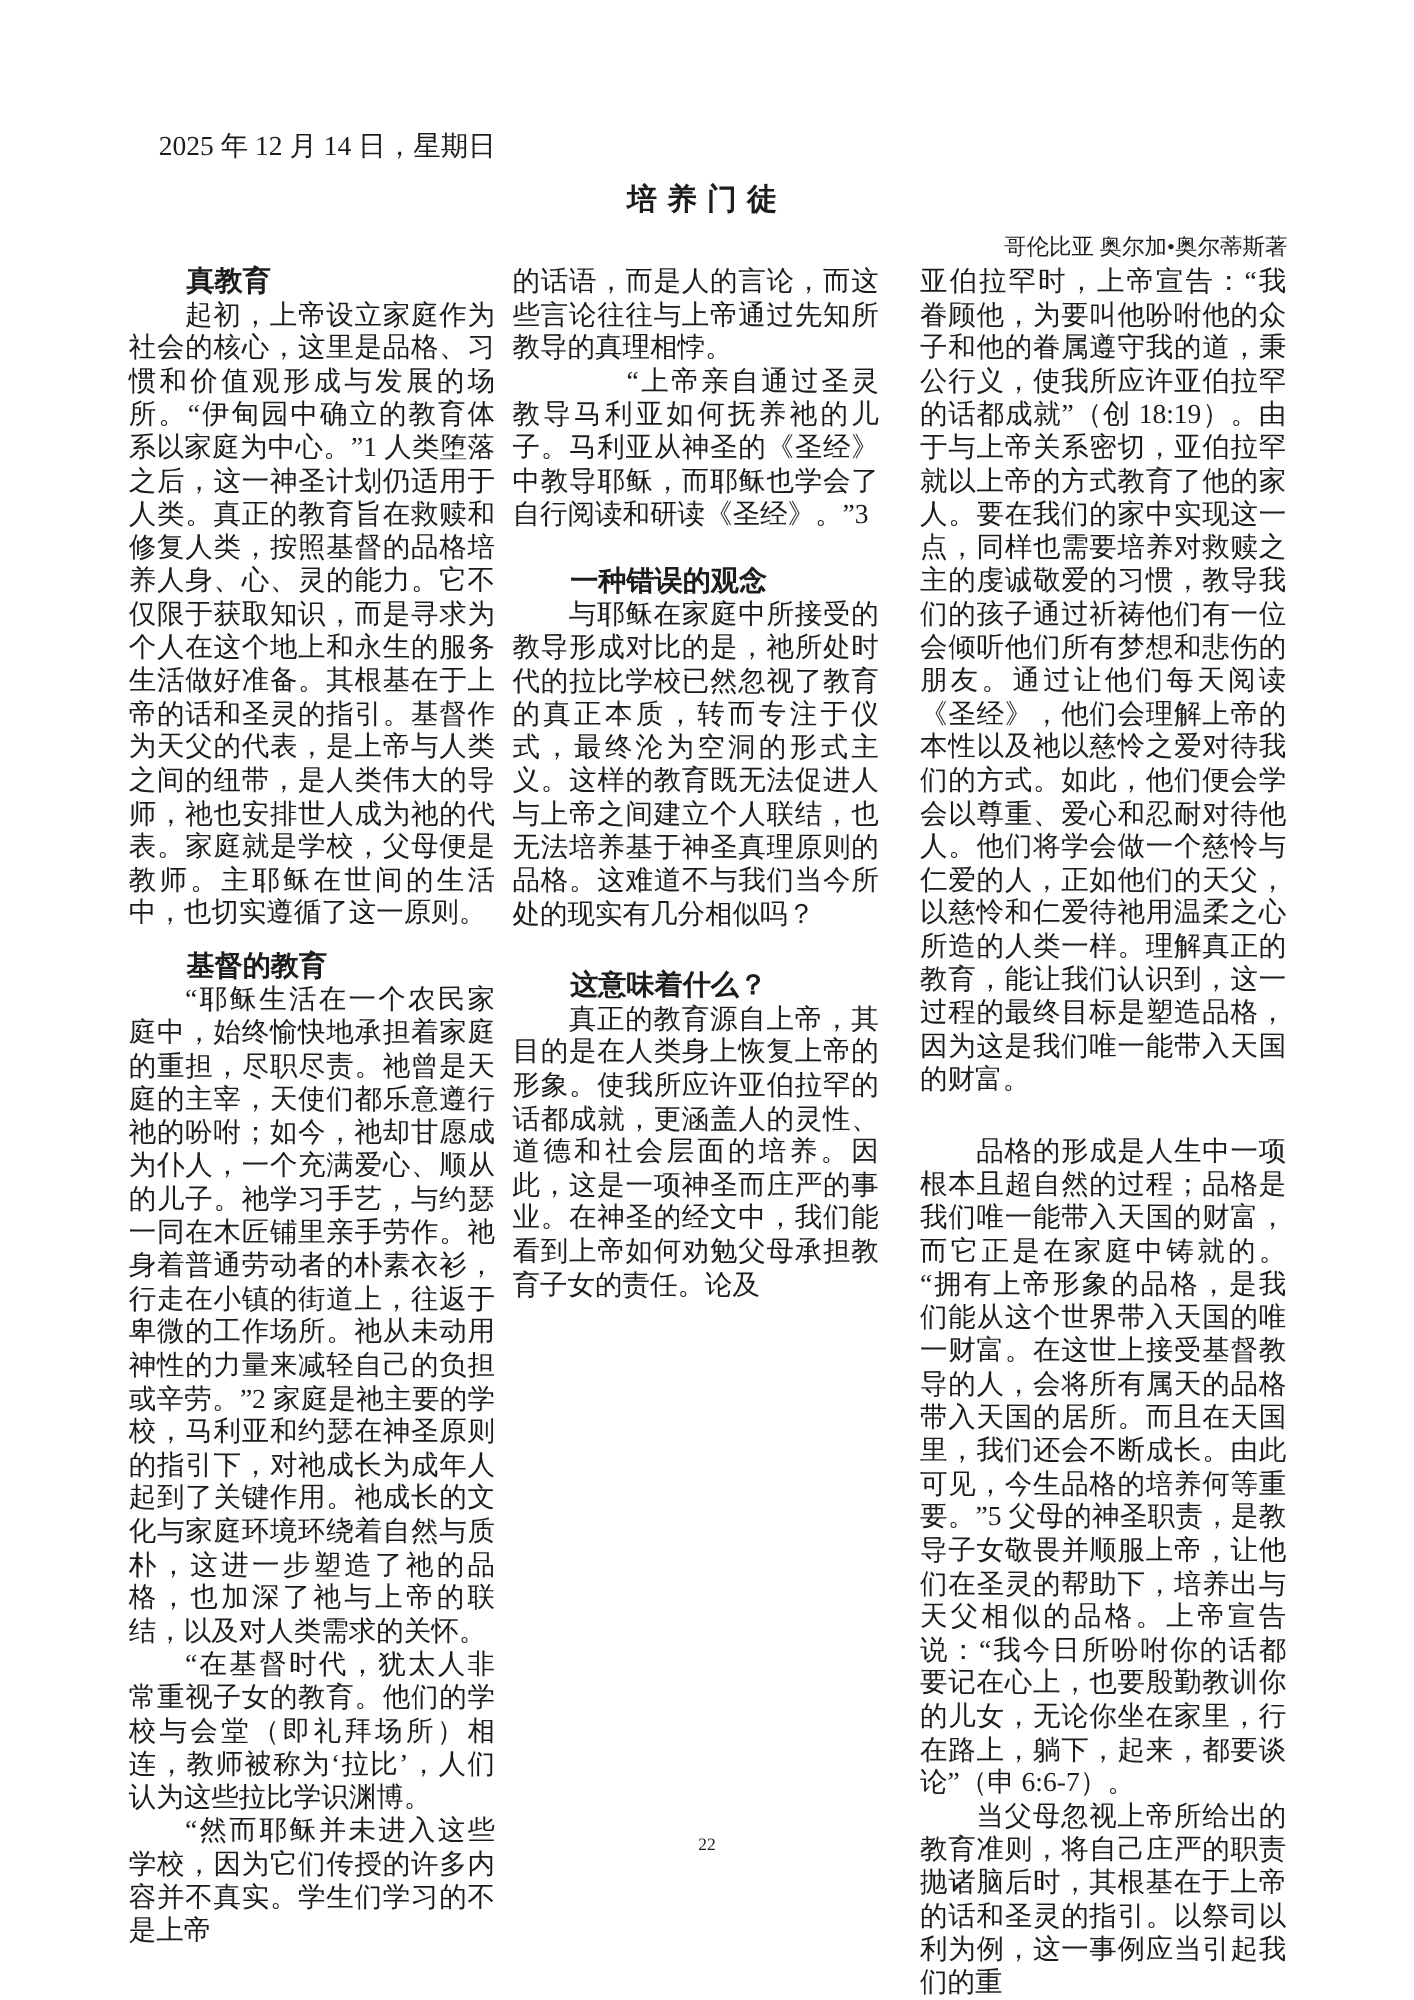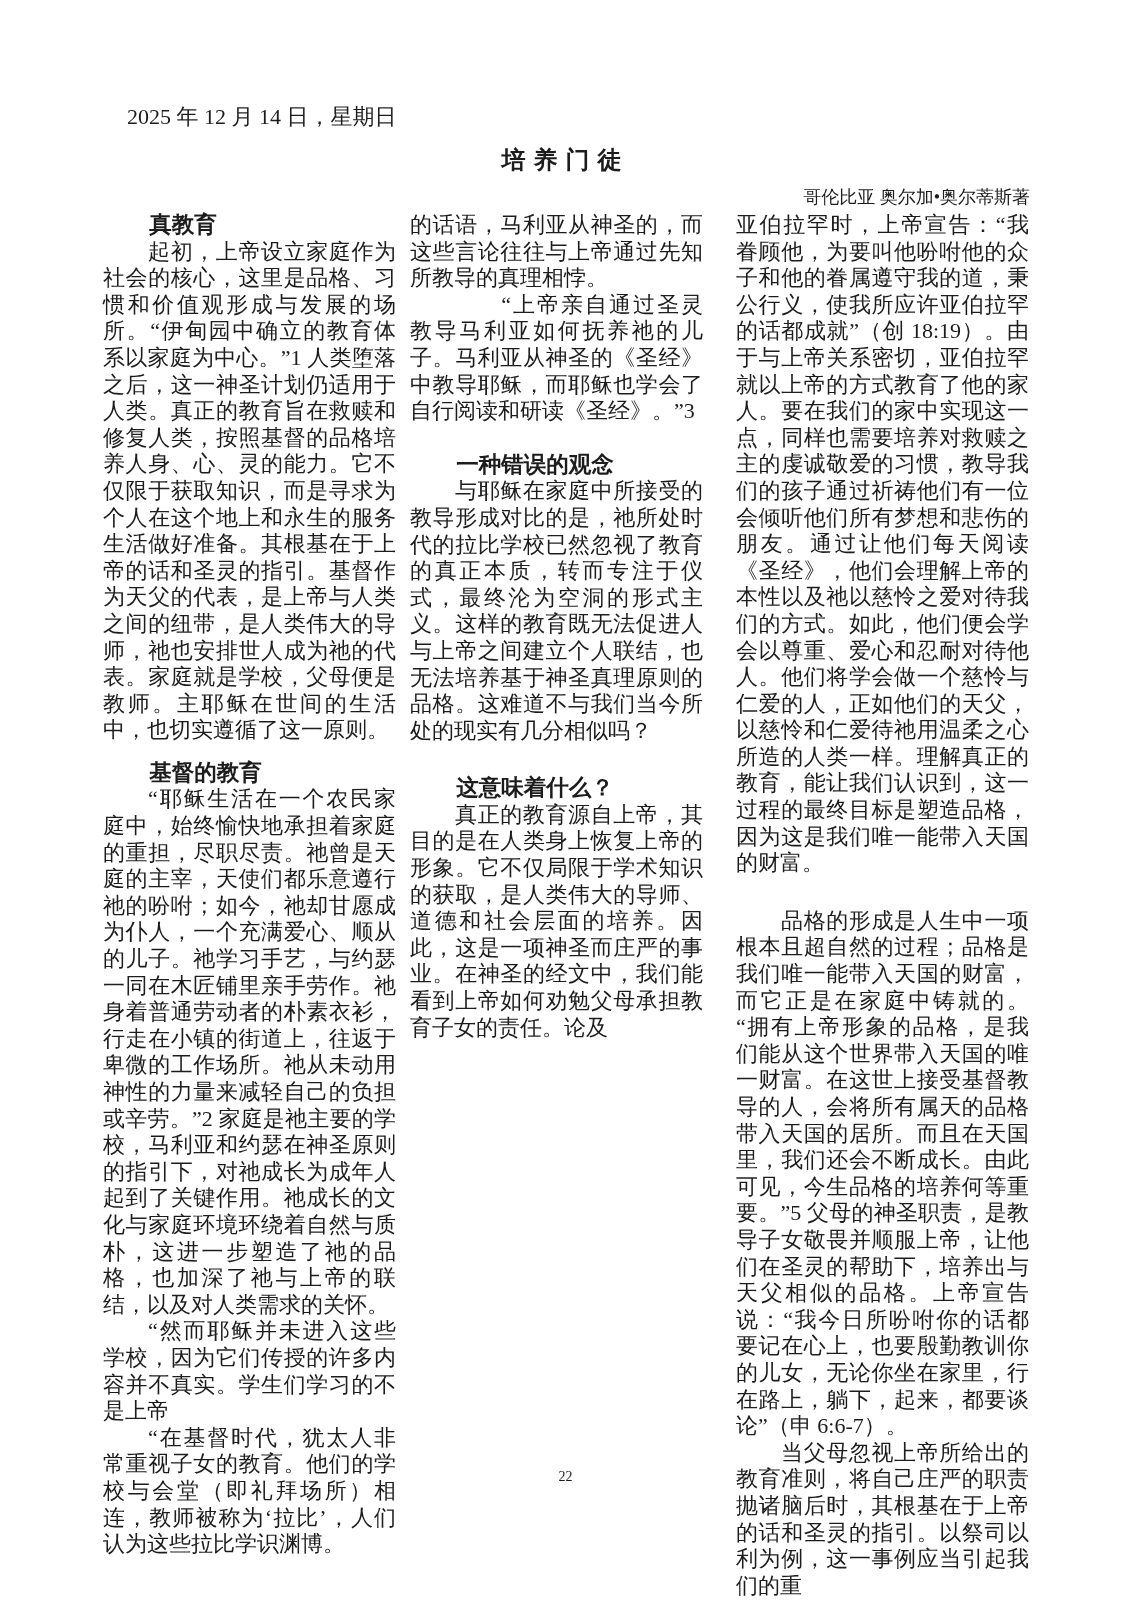--- a/index.html
+++ b/index.html
@@ -102,31 +102,31 @@
 
   <div class="byline">哥伦比亚 奥尔加•奥尔蒂斯著</div>
 
   <div class="columns">
 
     <div class="col col-1">
       <h2 class="h">真教育</h2>
       <p class="p">起初，上帝设立家庭作为社会的核心，这里是品格、习惯和价值观形成与发展的场所。“伊甸园中确立的教育体系以家庭为中心。”1 人类堕落之后，这一神圣计划仍适用于人类。真正的教育旨在救赎和修复人类，按照基督的品格培养人身、心、灵的能力。它不仅限于获取知识，而是寻求为个人在这个地上和永生的服务生活做好准备。其根基在于上帝的话和圣灵的指引。基督作为天父的代表，是上帝与人类之间的纽带，是人类伟大的导师，祂也安排世人成为祂的代表。家庭就是学校，父母便是教师。主耶稣在世间的生活中，也切实遵循了这一原则。</p>
       <h2 class="h gap-s">基督的教育</h2>
       <p class="p">“耶稣生活在一个农民家庭中，始终愉快地承担着家庭的重担，尽职尽责。祂曾是天庭的主宰，天使们都乐意遵行祂的吩咐；如今，祂却甘愿成为仆人，一个充满爱心、顺从的儿子。祂学习手艺，与约瑟一同在木匠铺里亲手劳作。祂身着普通劳动者的朴素衣衫，行走在小镇的街道上，往返于卑微的工作场所。祂从未动用神性的力量来减轻自己的负担或辛劳。”2 家庭是祂主要的学校，马利亚和约瑟在神圣原则的指引下，对祂成长为成年人起到了关键作用。祂成长的文化与家庭环境环绕着自然与质朴，这进一步塑造了祂的品格，也加深了祂与上帝的联结，以及对人类需求的关怀。</p>
+      <p class="p">“在基督时代，犹太人非常重视子女的教育。他们的学校与会堂（即礼拜场所）相连，教师被称为‘拉比’，人们认为这些拉比学识渊博。</p>
       <p class="p">“然而耶稣并未进入这些学校，因为它们传授的许多内容并不真实。学生们学习的不是上帝</p>
-      <p class="p">“在基督时代，犹太人非常重视子女的教育。他们的学校与会堂（即礼拜场所）相连，教师被称为‘拉比’，人们认为这些拉比学识渊博。</p>
     </div>
 
     <div class="col col-2">
-      <p class="p cont">的话语，马利亚从神圣的，而这些言论往往与上帝通过先知所教导的真理相悖。</p>
+      <p class="p cont">的话语，而是人的言论，而这些言论往往与上帝通过先知所教导的真理相悖。</p>
       <p class="p bq">“上帝亲自通过圣灵教导马利亚如何抚养祂的儿子。马利亚从神圣的《圣经》中教导耶稣，而耶稣也学会了自行阅读和研读《圣经》。”3</p>
       <h2 class="h gap-m">一种错误的观念</h2>
       <p class="p">与耶稣在家庭中所接受的教导形成对比的是，祂所处时代的拉比学校已然忽视了教育的真正本质，转而专注于仪式，最终沦为空洞的形式主义。这样的教育既无法促进人与上帝之间建立个人联结，也无法培养基于神圣真理原则的品格。这难道不与我们当今所处的现实有几分相似吗？</p>
       <h2 class="h gap-l">这意味着什么？</h2>
-      <p class="p">真正的教育源自上帝，其目的是在人类身上恢复上帝的形象。它不仅局限于学术知识的获取，是人类伟大的导师、道德和社会层面的培养。因此，这是一项神圣而庄严的事业。在神圣的经文中，我们能看到上帝如何劝勉父母承担教育子女的责任。论及</p>
+      <p class="p">真正的教育源自上帝，其目的是在人类身上恢复上帝的形象。使我所应许亚伯拉罕的话都成就，更涵盖人的灵性、道德和社会层面的培养。因此，这是一项神圣而庄严的事业。在神圣的经文中，我们能看到上帝如何劝勉父母承担教育子女的责任。论及</p>
     </div>
 
     <div class="col col-3">
       <p class="p cont">亚伯拉罕时，上帝宣告：“我眷顾他，为要叫他吩咐他的众子和他的眷属遵守我的道，秉公行义，使我所应许亚伯拉罕的话都成就”（创 18:19）。由于与上帝关系密切，亚伯拉罕就以上帝的方式教育了他的家人。要在我们的家中实现这一点，同样也需要培养对救赎之主的虔诚敬爱的习惯，教导我们的孩子通过祈祷他们有一位会倾听他们所有梦想和悲伤的朋友。通过让他们每天阅读《圣经》，他们会理解上帝的本性以及祂以慈怜之爱对待我们的方式。如此，他们便会学会以尊重、爱心和忍耐对待他人。他们将学会做一个慈怜与仁爱的人，正如他们的天父，以慈怜和仁爱待祂用温柔之心所造的人类一样。理解真正的教育，能让我们认识到，这一过程的最终目标是塑造品格，因为这是我们唯一能带入天国的财富。</p>
       <p class="p gap-l">品格的形成是人生中一项根本且超自然的过程；品格是我们唯一能带入天国的财富，而它正是在家庭中铸就的。“拥有上帝形象的品格，是我们能从这个世界带入天国的唯一财富。在这世上接受基督教导的人，会将所有属天的品格带入天国的居所。而且在天国里，我们还会不断成长。由此可见，今生品格的培养何等重要。”5 父母的神圣职责，是教导子女敬畏并顺服上帝，让他们在圣灵的帮助下，培养出与天父相似的品格。上帝宣告说：“我今日所吩咐你的话都要记在心上，也要殷勤教训你的儿女，无论你坐在家里，行在路上，躺下，起来，都要谈论”（申 6:6-7）。</p>
       <p class="p">当父母忽视上帝所给出的教育准则，将自己庄严的职责抛诸脑后时，其根基在于上帝的话和圣灵的指引。以祭司以利为例，这一事例应当引起我们的重</p>
     </div>
 
   </div>
 

